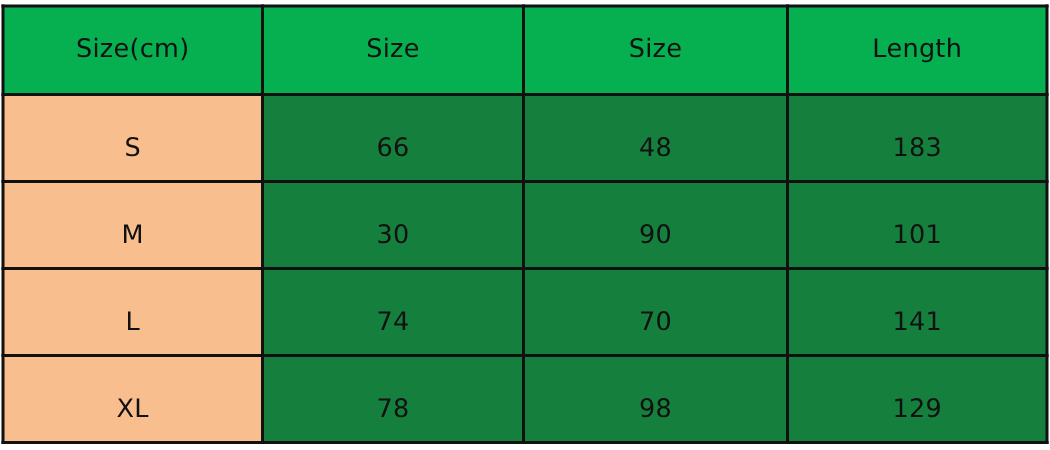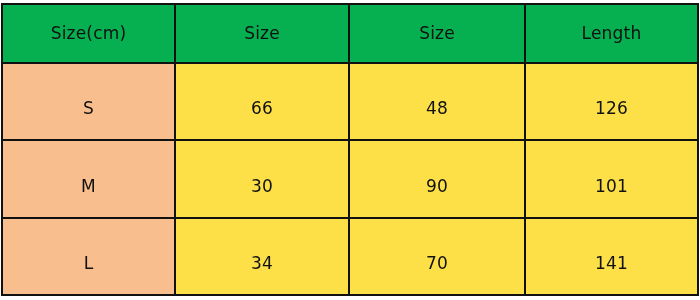--- a/index.html
+++ b/index.html
@@ -67,21 +67,21 @@
     vertical-align: middle;
     line-height: 1.1;
     padding-top: 14px;   
     box-sizing: border-box;
   }
 
   table.size-chart tbody td.cell-size {
     background: #F9BE8E;
   }
   table.size-chart tbody td.cell-measure {
-    background: #fde047;
+    background: #15803d;
   }
 </style>
 </head>
 <body>
 
 <div id="size-chart-wrap">
 
   <table class="size-chart">
     <colgroup>
       <col class="col-size">
@@ -97,30 +97,36 @@
         <th>Size</th>
         <th>Length</th>
       </tr>
     </thead>
 
     <tbody>
       <tr>
         <td class="cell-size">S</td>
         <td class="cell-measure">66</td>
         <td class="cell-measure">48</td>
-        <td class="cell-measure">126</td>
+        <td class="cell-measure">183</td>
       </tr>
       <tr>
         <td class="cell-size">M</td>
         <td class="cell-measure">30</td>
         <td class="cell-measure">90</td>
         <td class="cell-measure">101</td>
       </tr>
       <tr>
         <td class="cell-size">L</td>
-        <td class="cell-measure">34</td>
+        <td class="cell-measure">74</td>
         <td class="cell-measure">70</td>
         <td class="cell-measure">141</td>
+      </tr>
+      <tr>
+        <td class="cell-size">XL</td>
+        <td class="cell-measure">78</td>
+        <td class="cell-measure">98</td>
+        <td class="cell-measure">129</td>
       </tr>
     </tbody>
   </table>
 
 </div>
 
 </body></html>

